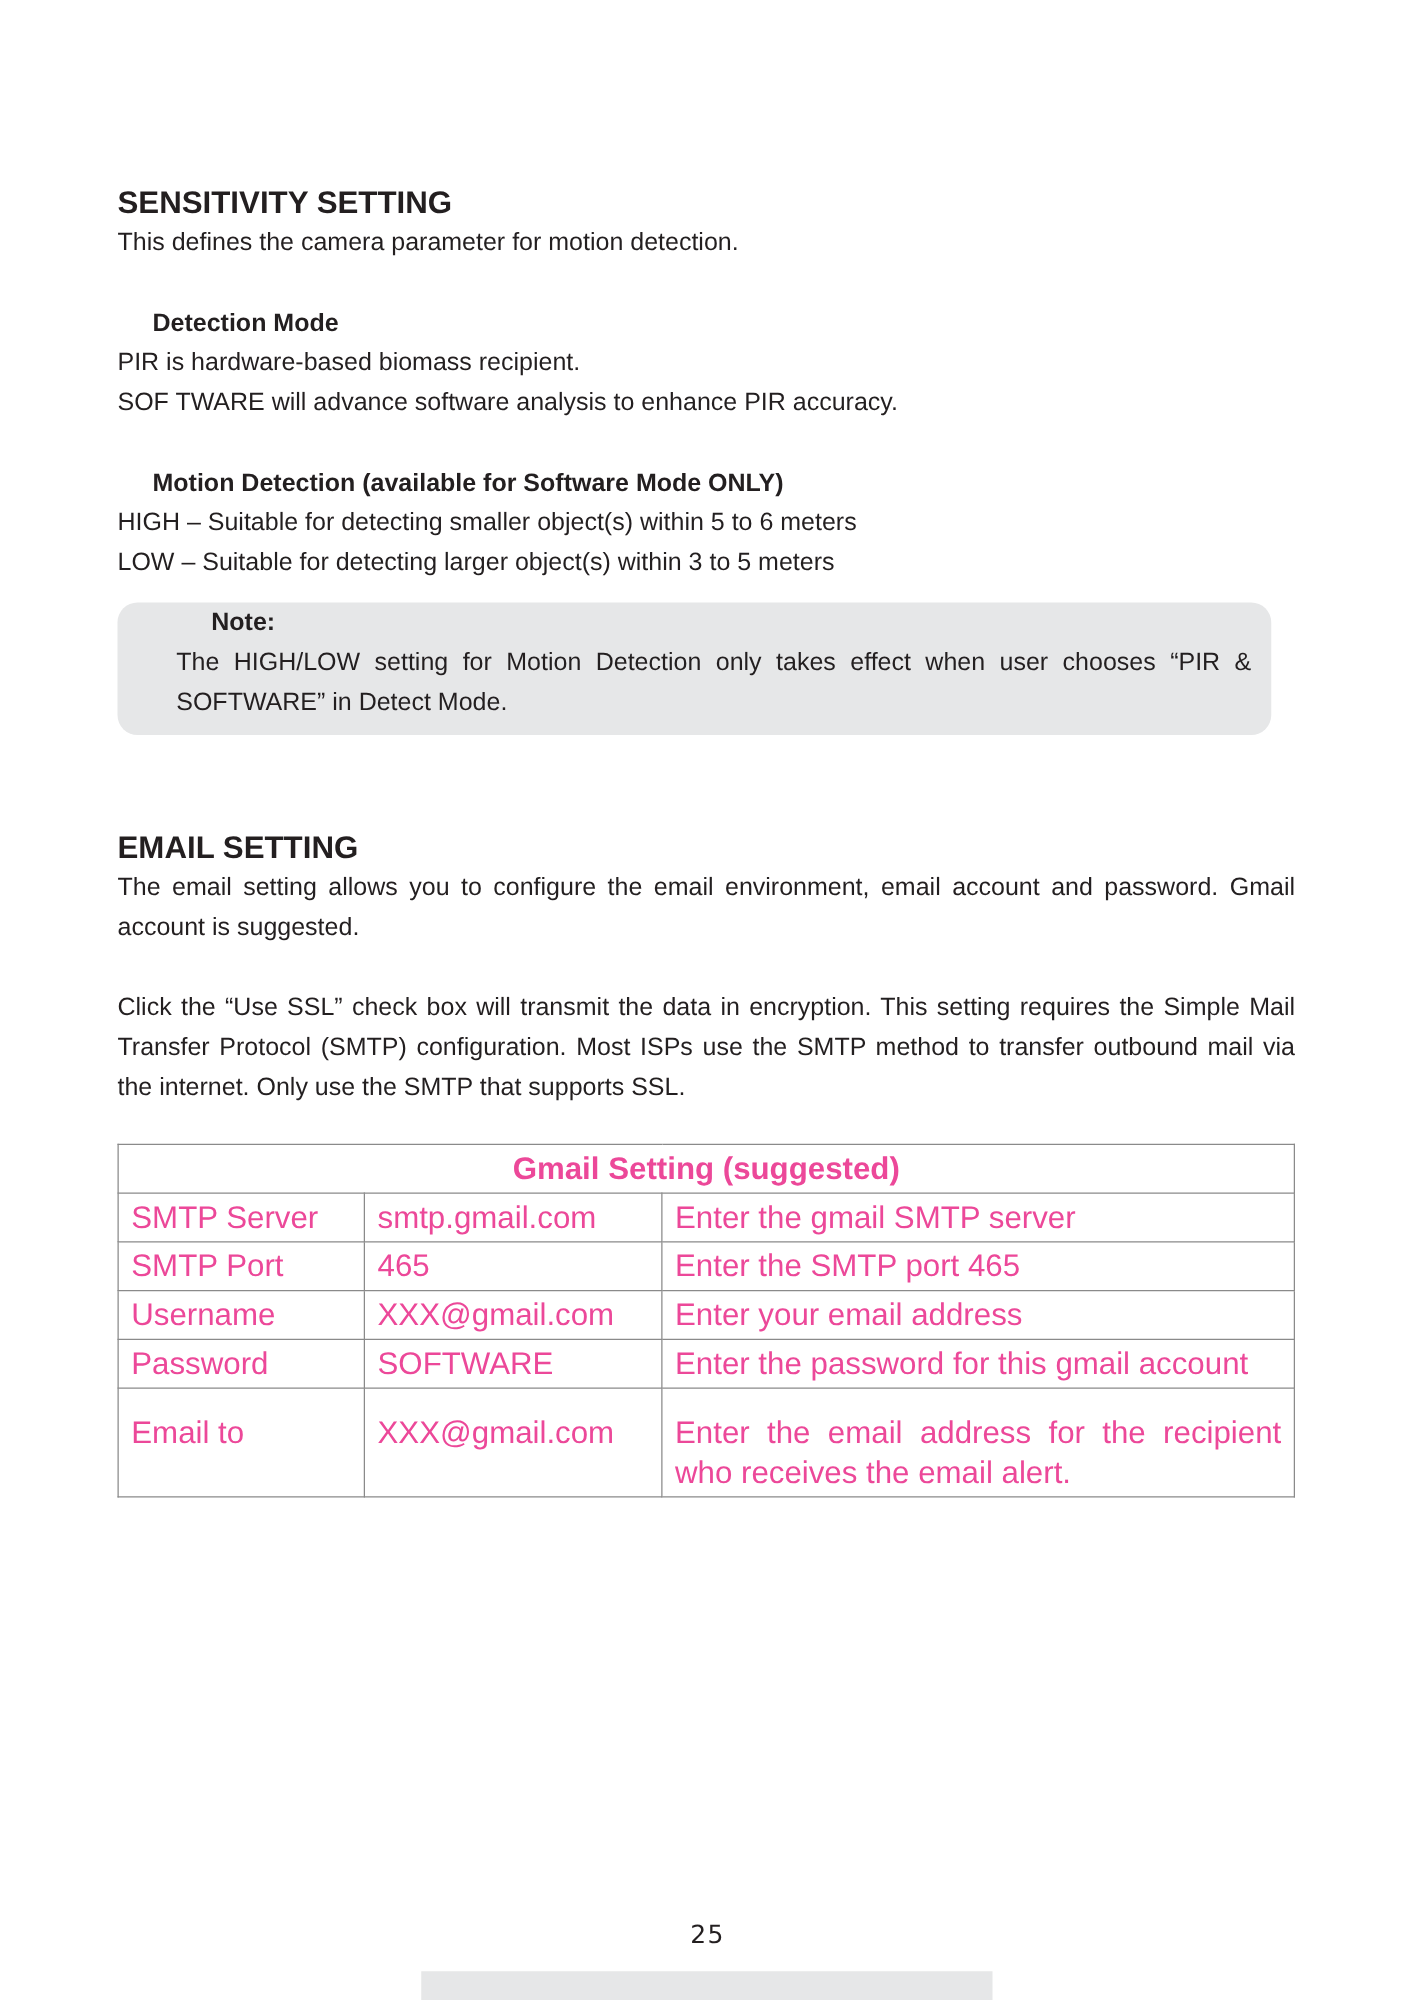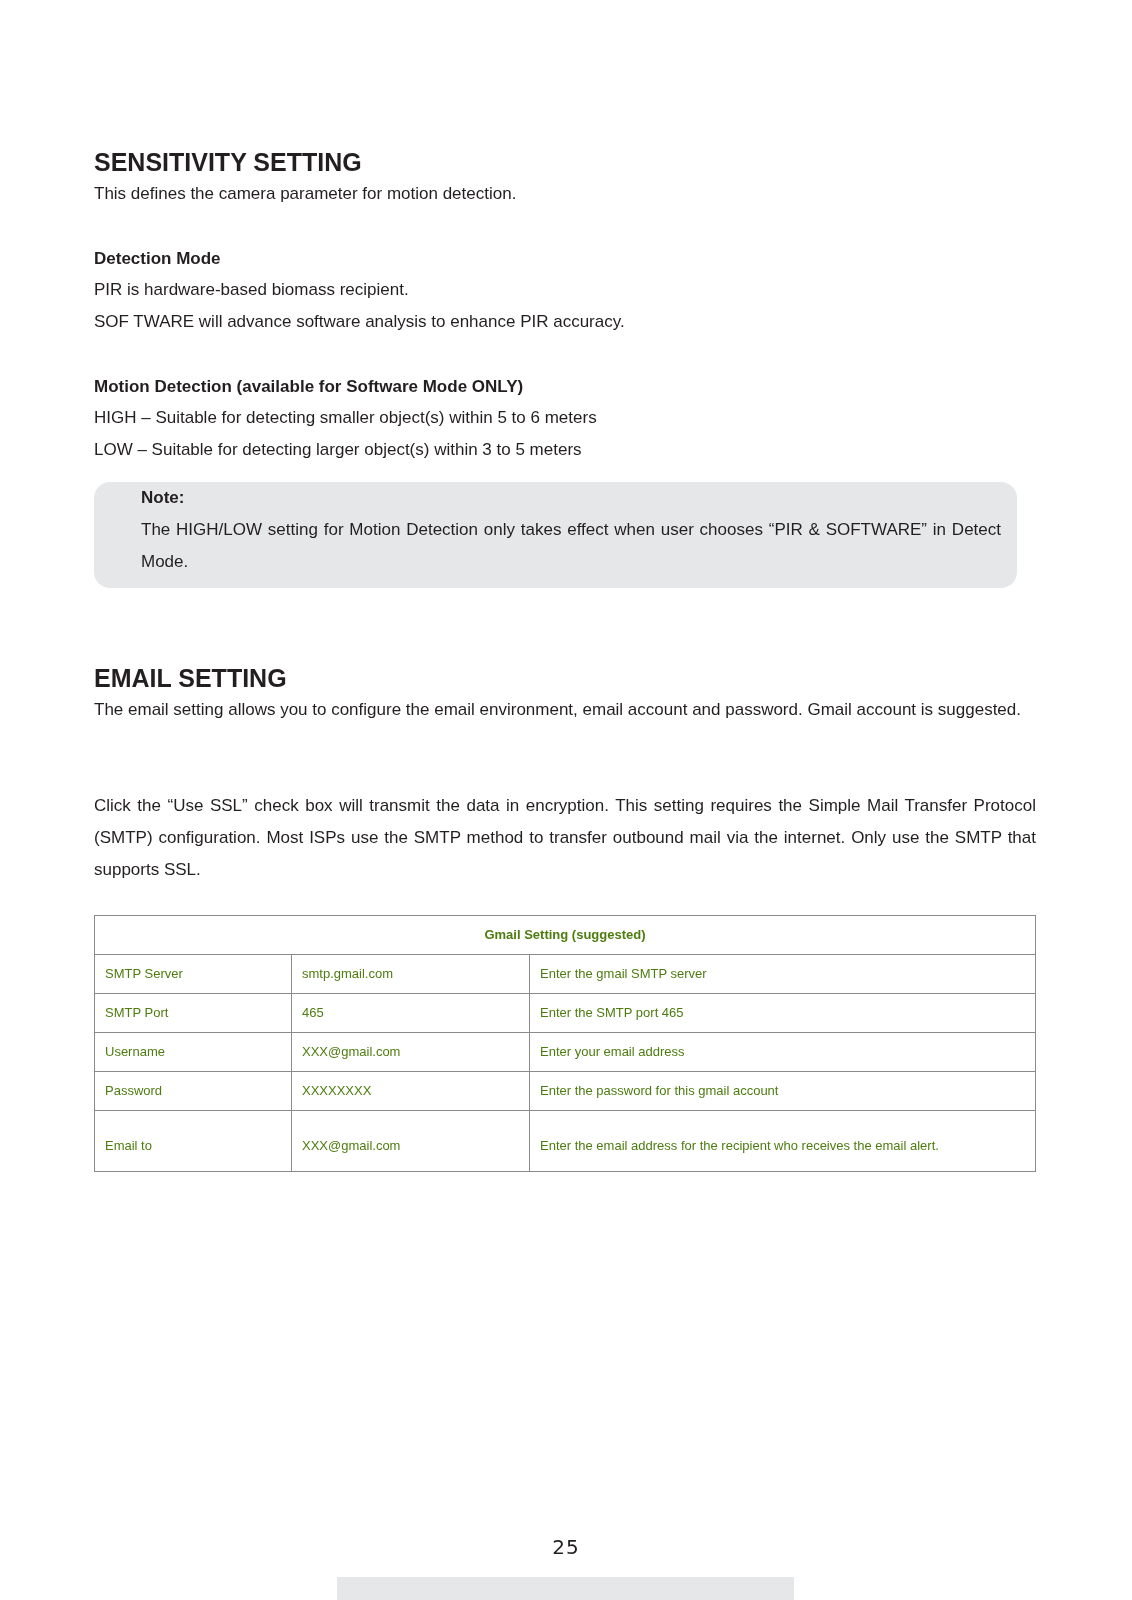--- a/index.html
+++ b/index.html
@@ -2,30 +2,30 @@
 <html><head>
 <meta charset="utf-8">
 <style>
   html, body { margin: 0; padding: 0; background: #ffffff; }
   body {
     width: 1132px; height: 1600px; position: relative; overflow: hidden;
     font-family: "Liberation Sans", sans-serif; color: #231f20;
   }
   .abs { position: absolute; }
   .h1 { font-size: 25px; font-weight: bold; letter-spacing: 0px; }
-  .p { font-size: 17px; line-height: 32px; }
-  .b { font-weight: bold; }
+  .p { font-size: 20px; line-height: 32px; }
+  .b { font-weight: bold; margin-left: 28px; }
   .justify { text-align: justify; text-align-last: left; }
   .note {
     position: absolute; left: 94px; top: 482px; width: 923px; height: 106px;
     background: #e6e7e8; border-radius: 16px;
   }
   table.gm {
     position: absolute; left: 94px; top: 915px; width: 942px;
-    border-collapse: collapse; font-size: 13px; color: #4d7c0f;
+    border-collapse: collapse; font-size: 25px; color: #ec4899;
   }
   table.gm td, table.gm th {
     border: 1.5px solid #8a8a8a; padding: 0 10px; vertical-align: top;
     height: 38px; line-height: 38px;
   }
   table.gm th { font-weight: bold; text-align: center; }
   table.gm td.multi { line-height: 32px; padding-top: 19px; padding-bottom: 3px; }
   .col1 { width: 176px; border-radius: 16px; }
   .col2 { width: 217px; }
   .pagenum {
@@ -75,21 +75,21 @@
     <td>465</td>
     <td>Enter the SMTP port 465</td>
   </tr>
   <tr>
     <td>Username</td>
     <td>XXX@gmail.com</td>
     <td>Enter your email address</td>
   </tr>
   <tr>
     <td>Password</td>
-    <td>XXXXXXXX</td>
+    <td>SOFTWARE</td>
     <td>Enter the password for this gmail account</td>
   </tr>
   <tr>
     <td class="multi">Email to</td>
     <td class="multi">XXX@gmail.com</td>
     <td class="multi justify">Enter the email address for the recipient who receives the email alert.</td>
   </tr>
 </tbody>
   </table>
 

